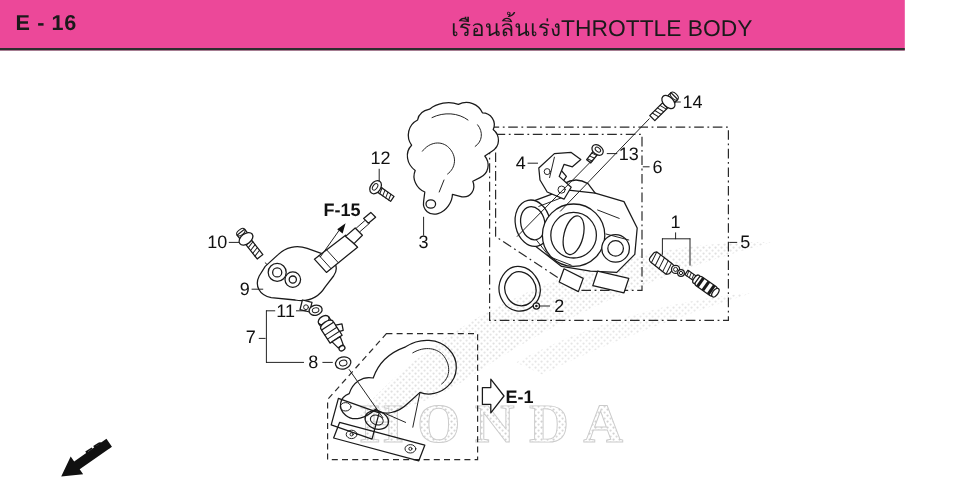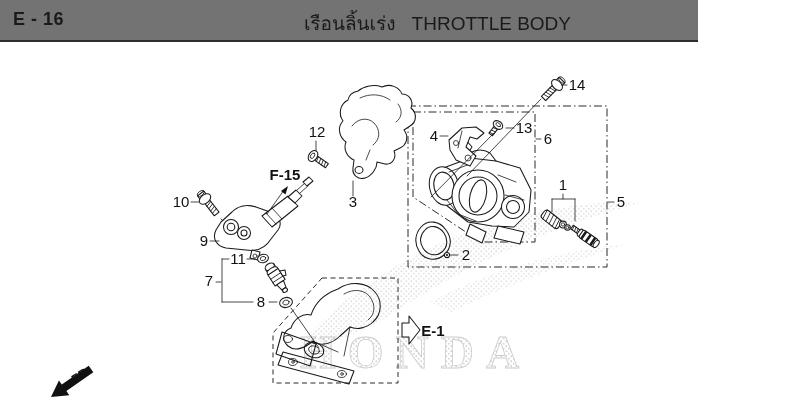--- a/index.html
+++ b/index.html
@@ -1,24 +1,24 @@
 <!DOCTYPE html>
 <html><head>
 <meta charset="utf-8">
 <style>
   html,body{margin:0;padding:0;}
   body{
     width:810px;height:420px;position:relative;background:#fff;overflow:hidden;
     font-family:"Liberation Sans",sans-serif;color:#1a1a1a;
   }
-  .header{position:absolute;top:0;left:0;width:698px;height:40px;background:#737373;
+  .header{position:absolute;top:0;left:0;width:754px;height:40px;background:#ec4899;
     border-bottom:2px solid #2e2e2e;z-index:5;}
   .page-code{position:absolute;left:13px;top:9px;font-size:18px;font-weight:bold;letter-spacing:.5px;}
   .title-wrap{position:absolute;right:127px;top:8px;font-size:19px;white-space:nowrap;}
-  .title-wrap .thai{margin-right:16px;}
+  .title-wrap .thai{}
   .diagram-svg{position:absolute;left:0;top:0;z-index:1;}
   
   .ln{fill:none;stroke:#1a1a1a;stroke-width:1.05;stroke-linejoin:round;stroke-linecap:round;}
   .lnw{fill:#fff;stroke:#1a1a1a;stroke-width:1.05;stroke-linejoin:round;stroke-linecap:round;}
   .thin{stroke-width:.8;}
   .chain{fill:none;stroke:#2a2a2a;stroke-width:1;stroke-dasharray:8 3 1.5 3;}
   .dash{fill:none;stroke:#2a2a2a;stroke-width:1;stroke-dasharray:5 3.5;}
   .callout{font-family:"Liberation Sans",sans-serif;font-size:15px;fill:#111;}
   .ref{font-family:"Liberation Sans",sans-serif;font-size:15px;font-weight:bold;fill:#111;}
   .fr-label{font-family:"Liberation Sans",sans-serif;font-size:12.5px;font-weight:bold;fill:#111;letter-spacing:.5px;}

